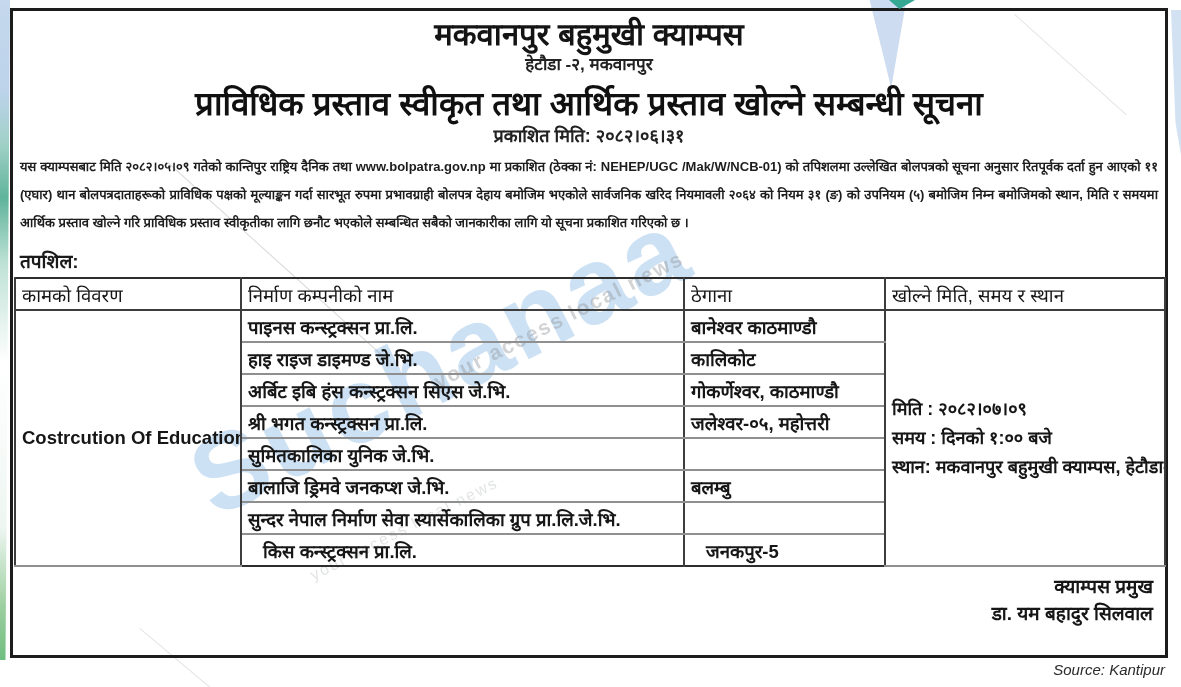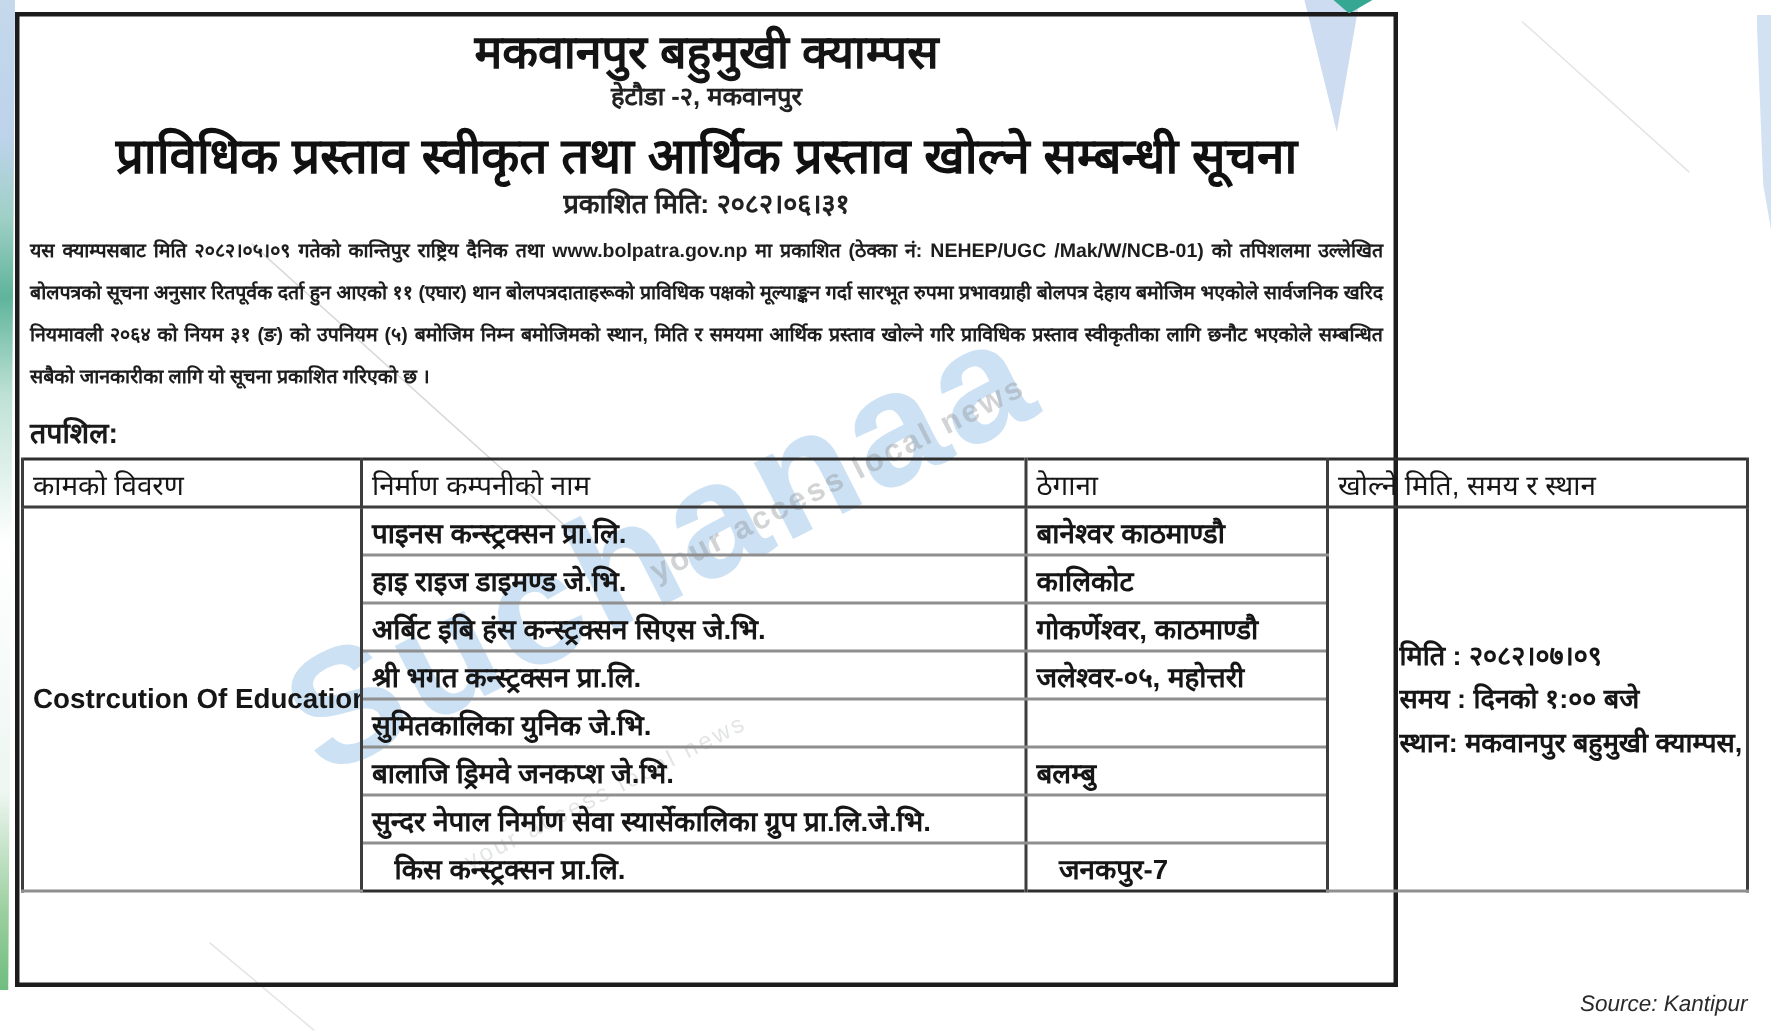--- a/index.html
+++ b/index.html
@@ -57,21 +57,21 @@
     pointer-events:none;
   }
   .wm-line{position:absolute;height:1px;background:rgba(110,110,110,0.28);transform-origin:0 0;z-index:0;}
   .wm-line-1{left:168px;top:162px;width:290px;transform:rotate(42deg);}
   .wm-line-2{left:1015px;top:14px;width:150px;transform:rotate(42deg);background:rgba(120,120,120,0.2);}
   .wm-line-3{left:140px;top:628px;width:120px;transform:rotate(40deg);background:rgba(120,120,120,0.2);}
 
   
   .notice{
     position:absolute;left:10px;top:8px;
-    width:922px;height:650px;
+    width:1158px;height:650px;
     box-sizing:border-box;
     border:3px solid #1c1c1c;
     z-index:1;
   }
   .content{position:relative;z-index:1;}
   .campus-name{
     margin-top:5px;text-align:center;
     font-size:31px;font-weight:bold;line-height:37px;color:#141414;
   }
   .campus-address{
@@ -112,21 +112,21 @@
   }
   table.bidders td{height:30px;font-weight:600;border-bottom:2px solid #8f8f8f;}
   table.bidders tr:last-child td{border-bottom:none;padding-left:21px;}
   td.work-desc{
     vertical-align:top;font-weight:bold;font-size:19px;line-height:30px;
     white-space:normal;padding-top:3px;color:#111;
   }
   td.opening-cell{
     vertical-align:top;white-space:normal;padding-top:4px;
   }
-  .opening-line{font-size:18px;font-weight:600;line-height:29px;color:#161616;margin-left:41px;}
+  .opening-line{font-size:18px;font-weight:600;line-height:29px;color:#161616;}
   
   .signature{
     margin-top:6px;padding-right:12px;text-align:right;
     font-size:19px;font-weight:bold;line-height:27px;color:#161616;
   }
   .source{
     position:absolute;right:16px;top:661px;z-index:2;
     font-size:15px;font-style:italic;color:#2a2a2a;
   }
 </style>
@@ -200,22 +200,26 @@
           <tr>
             <td>बालाजि ड्रिमवे जनकप्श जे.भि.</td>
             <td>बलम्बु</td>
           </tr>
           <tr>
             <td>सुन्दर नेपाल निर्माण सेवा स्यार्सेकालिका ग्रुप प्रा.लि.जे.भि.</td>
             <td></td>
           </tr>
           <tr>
             <td>किस कन्स्ट्रक्सन प्रा.लि.</td>
-            <td>जनकपुर-7</td>
+            <td>जनकपुर-5</td>
           </tr>
         </tbody>
       </table>
 
+      <div class="signature">
+        <div>क्याम्पस प्रमुख</div>
+        <div>डा. यम बहादुर सिलवाल</div>
+      </div>
     </div>
   </div>
 
   <div class="source">Source: Kantipur</div>
 </div>
 
 </body></html>

